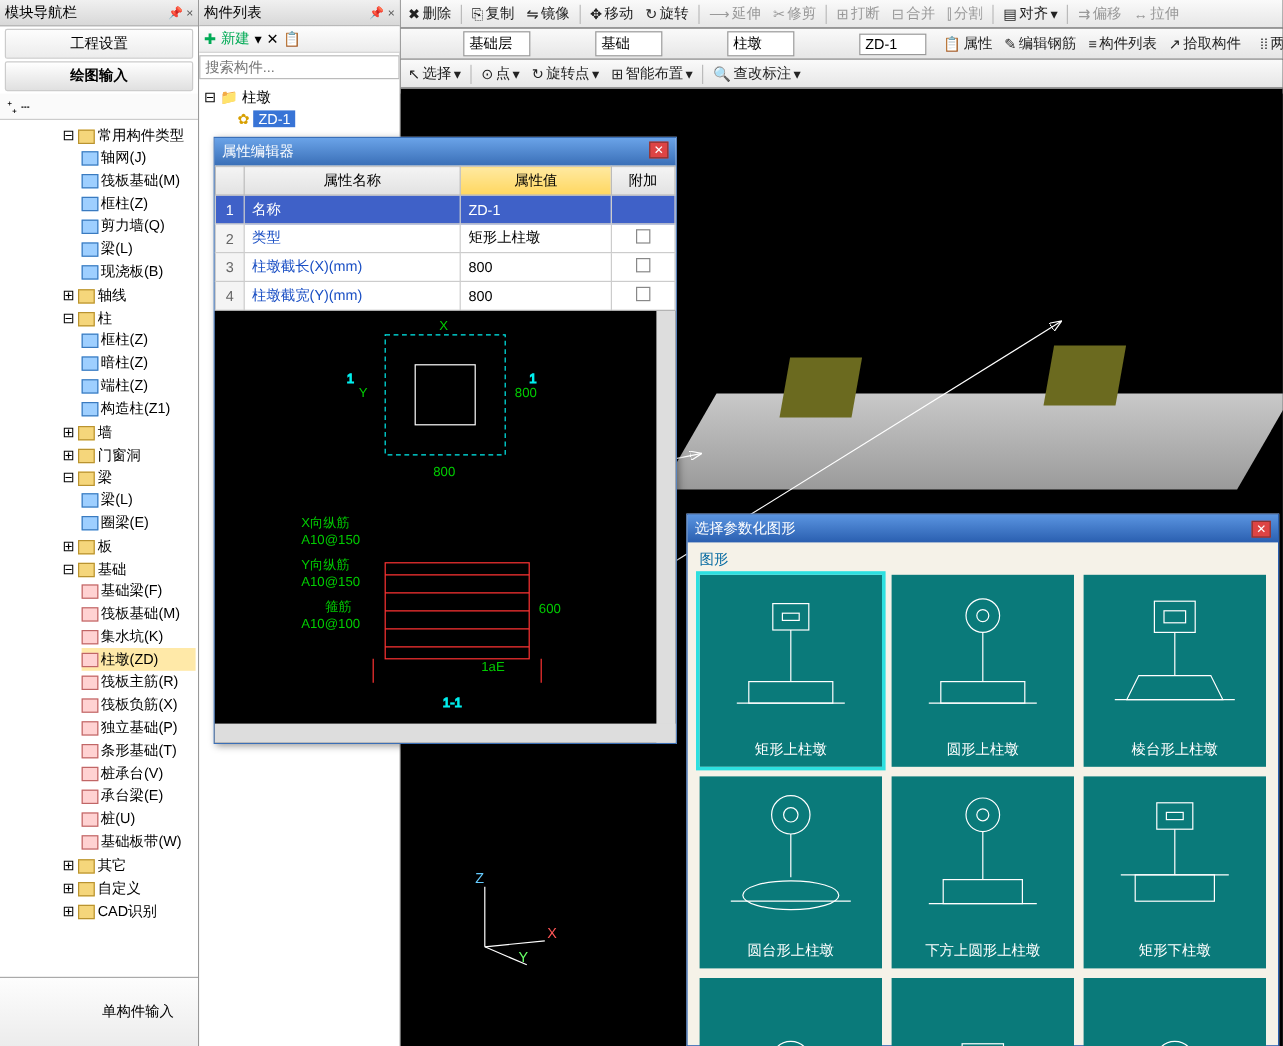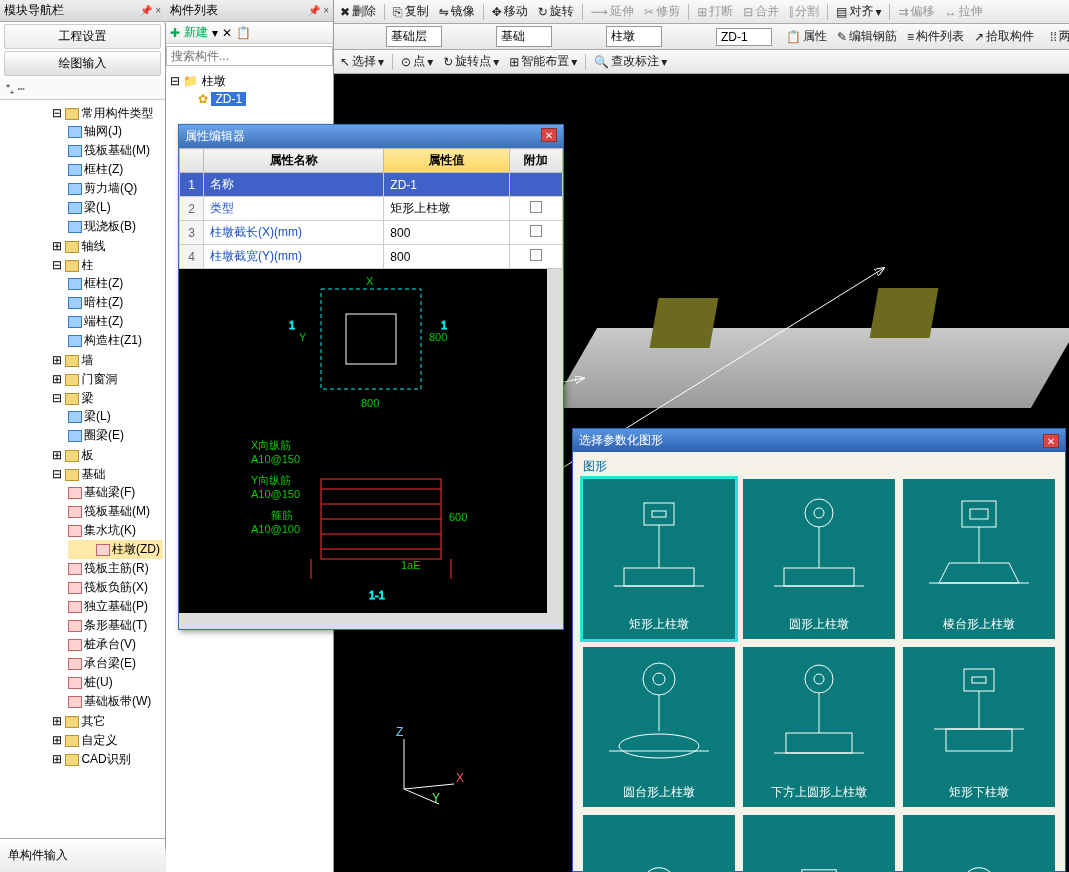--- a/index.html
+++ b/index.html
@@ -1,33 +1,33 @@
 <!DOCTYPE html>
 <html><head>
 <meta charset="utf-8">
 <style>
 * { box-sizing: border-box; margin: 0; padding: 0; font-family: "Microsoft YaHei", SimSun, sans-serif; font-size: 12px; }
 body { background: #e8e8e8; width: 1069px; height: 872px; overflow: hidden; position: relative; }
 
 
-.nav-panel { position: absolute; left: 0; top: 0; width: 166px; height: 872px; background: #fff; border-right: 1px solid #999; border-radius: 27px; }
+.nav-panel { position: absolute; left: 0; top: 0; width: 166px; height: 872px; background: #fff; border-right: 1px solid #999; }
 .panel-title { background: linear-gradient(#f0f0f0,#d8d8d8); border-bottom: 1px solid #aaa; padding: 2px 4px; display: flex; justify-content: space-between; align-items: center; }
 .panel-title .pins { font-size: 10px; color: #555; }
 .tab-btn { background: linear-gradient(#fdfdfd,#ececec); border: 1px solid #ccc; border-radius: 2px; text-align: center; padding: 3px 0; margin: 2px 4px; cursor: pointer; }
-.tab-btn.active { background: linear-gradient(#fff,#e0e0e0); }
+.tab-btn.active { background: linear-gradient(#fff,#e0e0e0); font-weight: bold; }
 .small-toolbar { padding: 2px 6px; border-bottom: 1px solid #ccc; background:#fafafa; }
 .tree { padding: 4px 2px; overflow: auto; height: 760px; margin-left: 34px; }
 .tree ul { list-style: none; padding-left: 16px; }
 .tree li { padding: 1px 0; white-space: nowrap; cursor: pointer; color:#000; }
-.tree li.sel { background: #ffe9a8; padding-left: 28px; }
+.tree li.sel { background: #ffe9a8; }
 .tree .ico { display:inline-block; width:14px; height:12px; margin-right:2px; vertical-align:middle; }
 .folder { background:#f5d67b; border:1px solid #b99330; }
 .leaf { background:#9ecfff; border:1px solid #3a7abf; }
 .leaf2 { background:#ffd2d2; border:1px solid #c06666; }
-.bottom-tab { position:absolute; bottom:0; left:0; right:0; text-align:left; padding:8px; background:linear-gradient(#fdfdfd,#ececec); border-top:1px solid #aaa; }
+.bottom-tab { position:absolute; bottom:0; left:0; right:0; text-align:right; padding:20px; background:linear-gradient(#fdfdfd,#ececec); border-top:1px solid #aaa; }
 
 
 .comp-panel { position:absolute; left:166px; top:0; width:168px; height:872px; background:#fff; border-right:1px solid #999; }
 .comp-toolbar { padding:2px 4px; border-bottom:1px solid #ccc; display:flex; align-items:center; gap:4px; background:linear-gradient(#fdfdfd,#ececec); }
 .comp-toolbar .newbtn { color:#0a5; cursor:pointer; }
 .search { width:100%; padding:2px 4px; border:1px solid #bbb; margin:2px 0; }
 .comp-tree { padding:4px; }
 .comp-tree li { list-style:none; padding:1px 0; cursor:pointer; }
 .comp-tree .sel { background:#3874d6; color:#fff; display:inline-block; padding:0 4px; }
 .gear { color:#d8a000; }
@@ -45,25 +45,25 @@
 .slab { position:absolute; left:240px; top:250px; width:480px; height:80px; background:linear-gradient(#c9c9c9,#9a9a9a); transform:skewX(-30deg); }
 .pier1 { position:absolute; left:320px; top:220px; width:60px; height:50px; background:#6b6a1f; transform:skewX(-10deg); }
 .pier2 { position:absolute; left:540px; top:210px; width:60px; height:50px; background:#6b6a1f; transform:skewX(-10deg); }
 .redline { position:absolute; pointer-events:none; }
 .axis { position:absolute; left:50px; bottom:60px; }
 .axis .z { color:#6cf; }
 .axis .y { color:#6f6; }
 .axis .x { color:#f55; }
 
 
-.prop-dlg { position:absolute; left:178px; top:124px; width:386px; background:#fff; border:1px solid #3a6fb7; box-shadow:2px 2px 6px rgba(0,0,0,.4); }
+.prop-dlg { position:absolute; left:178px; top:114px; width:386px; background:#fff; border:1px solid #3a6fb7; box-shadow:2px 2px 6px rgba(0,0,0,.4); }
 .dlg-title { background:linear-gradient(#6aa3e8,#3a6fb7); color:#fff; padding:3px 6px; display:flex; justify-content:space-between; }
 .dlg-title .x { background:#d44; color:#fff; width:16px; height:14px; text-align:center; line-height:13px; cursor:pointer; font-size:10px; border:1px solid #833; }
 .prop-table { width:100%; border-collapse:collapse; }
-.prop-table th { background:linear-gradient(#f4f4f4,#e2e2e2); border:1px solid #bbb; padding:3px; font-weight:bold; }
+.prop-table th { background:linear-gradient(#f4f4f4,#e2e2e2); border:1px solid #bbb; padding:3px; font-weight:normal; }
 .prop-table td { border:1px solid #ccc; padding:3px 6px; }
 .prop-table td.rowhdr { background:#f4f4f4; text-align:center; width:24px; color:#666; }
 .prop-table td.name { color:#1a4fc4; }
 .prop-table tr.selrow td { background:#3f61c8; color:#fff; }
 .prop-table tr.selrow td.name { color:#fff; }
 .prop-table .chk { width:12px; height:12px; border:1px solid #888; display:inline-block; }
 
 
 .diagram { background:#000; height:360px; position:relative; color:#0c0; }
 .scrollbar { position:absolute; right:0; top:0; bottom:0; width:16px; background:#ddd; }

